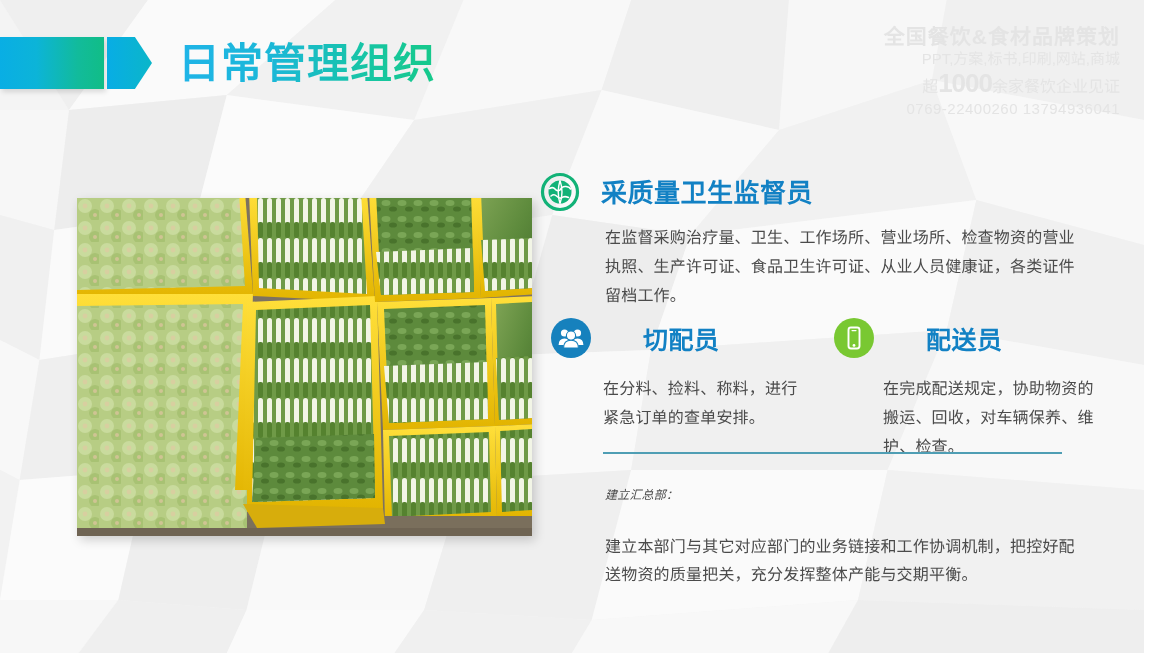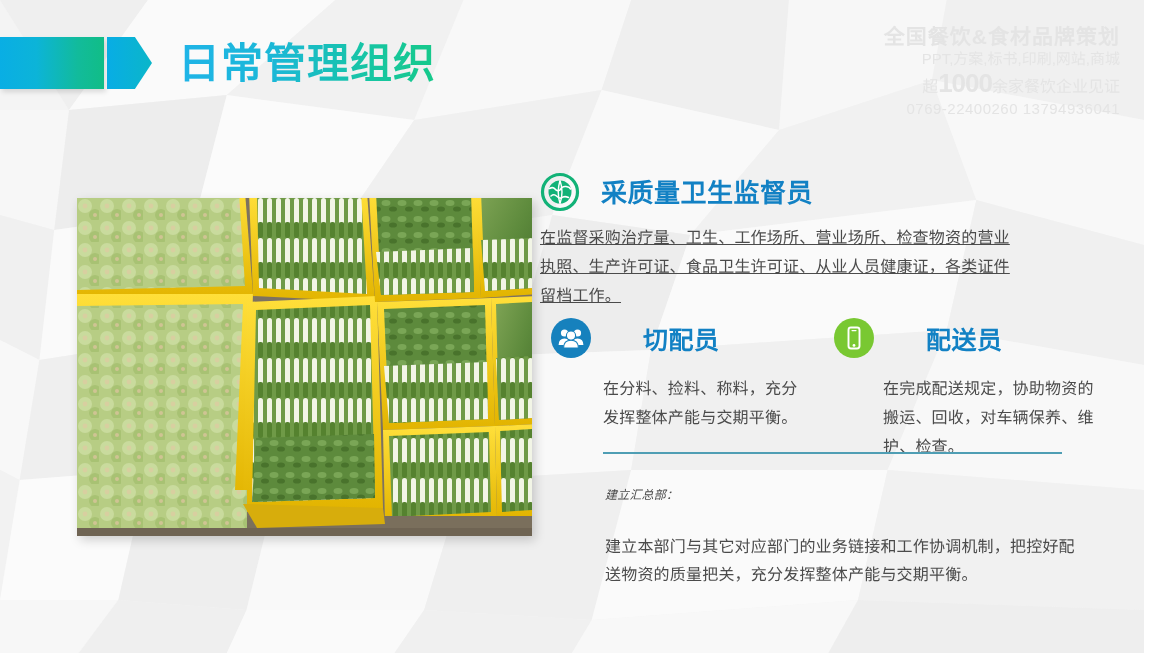--- a/index.html
+++ b/index.html
@@ -149,22 +149,22 @@
     color: #4b4b4b;
     letter-spacing: 0.2px;
   }
 
   
   .sec1 { position: absolute; left: 0; top: 0; width: 600px; }
   .sec1 .icon-circle { margin-right: 21px; }
   .sec1 .blk-title { font-size: 26px; }
   .sec1 .blk-body {
     margin-top: 11px;
+    margin-left: 65px;
     width: 478px;
-    text-decoration: underline;
   }
 
   
   .cols {
     position: absolute;
     left: 0;
     top: 146px;
     width: 600px;
   }
   .col {
@@ -419,21 +419,21 @@
               <circle cx="8.5" cy="10" r="3.6" fill="#ffffff"></circle>
               <path d="M2.6 22 Q2.6 15.4 8.5 15.4 Q14.4 15.4 14.4 22 Z" fill="#ffffff"></path>
               <circle cx="21.5" cy="10" r="3.6" fill="#ffffff"></circle>
               <path d="M15.6 22 Q15.6 15.4 21.5 15.4 Q27.4 15.4 27.4 22 Z" fill="#ffffff"></path>
               <circle cx="15" cy="12.6" r="4.6" fill="#ffffff" stroke="#1681bd" stroke-width="1.1"></circle>
               <path d="M7.6 25 Q7.6 17.2 15 17.2 Q22.4 17.2 22.4 25 Z" fill="#ffffff" stroke="#1681bd" stroke-width="1.1"></path>
             </svg>
           </span>
           <span class="blk-title">切配员</span>
         </div>
-        <div class="blk-body">在分料、捡料、称料，充分发挥整体产能与交期平衡。</div>
+        <div class="blk-body">在分料、捡料、称料，进行紧急订单的查单安排。</div>
       </div>
 
       <div class="block col col-right">
         <div class="blk-head">
           <span class="icon-circle ic-phone">
             <svg width="30" height="30" viewBox="0 0 30 30">
               <rect x="9.5" y="4.5" width="11" height="21" rx="2.4" ry="2.4" fill="none" stroke="#ffffff" stroke-width="1.9"></rect>
               <line x1="13" y1="7.6" x2="17" y2="7.6" stroke="#ffffff" stroke-width="1.1" stroke-linecap="round"></line>
               <circle cx="15" cy="22.4" r="1.4" fill="#ffffff"></circle>
             </svg>

